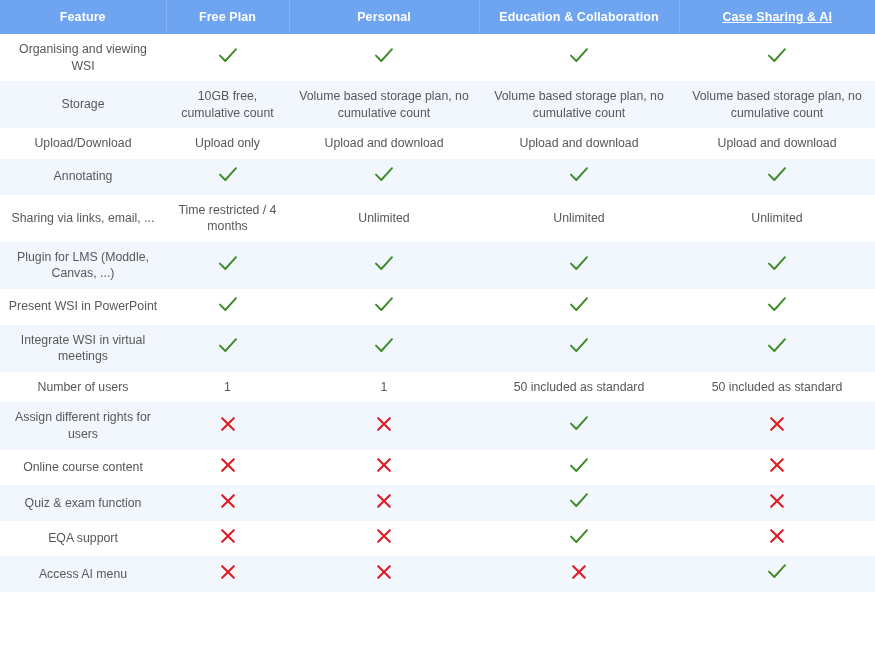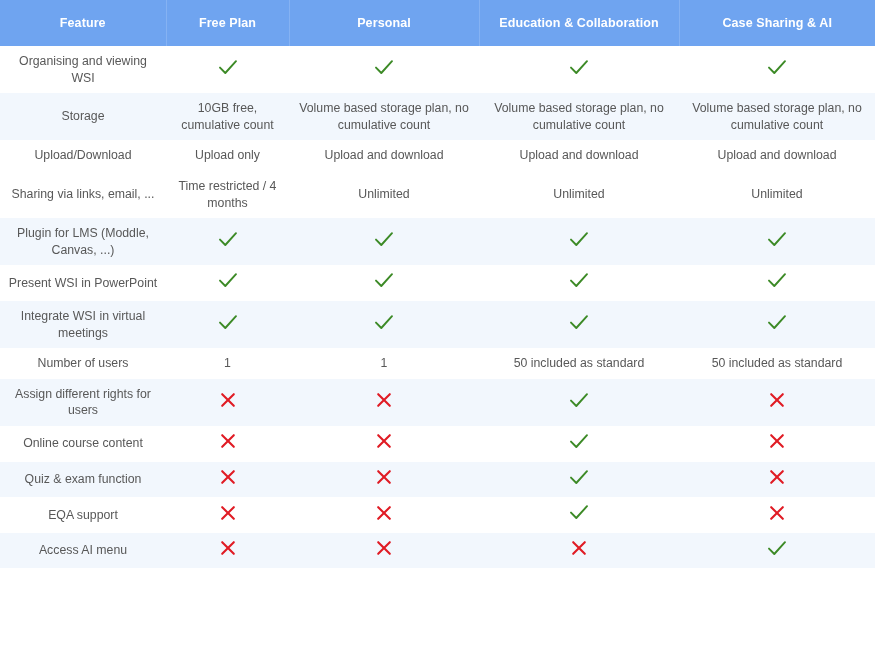--- a/index.html
+++ b/index.html
@@ -27,29 +27,29 @@
   col.c-personal{ width: 190px; }
   col.c-edu     { width: 200px; }
   col.c-case    { width: 196px; }
 
   
   #comparison-table thead th {
     background: #6fa4f0;
     color: #ffffff;
     font-size: 12.5px;
     font-weight: bold;
-    height: 46px;
+    height: 34px;
     padding: 0 4px;
     text-align: center;
     vertical-align: middle;
     letter-spacing: 0.1px;
     box-sizing: border-box;
     border-right: 1px solid #85b2f3;
   }
-  #comparison-table thead th:last-child { border-right: none; }
+  #comparison-table thead th:last-child { border-right: none; text-decoration: underline; }
 
   
   #comparison-table tbody td {
     font-size: 12.3px;
     color: #585858;
     text-align: center;
     vertical-align: middle;
     padding: 7px 8px;
     line-height: 1.35;
     box-sizing: border-box;
@@ -137,20 +137,43 @@
         <td>Volume based storage plan, no cumulative count</td>
         <td>Volume based storage plan, no cumulative count</td>
       </tr>
       <tr class="row-odd">
         <td class="feature-cell">Upload/Download</td>
         <td>Upload only</td>
         <td>Upload and download</td>
         <td>Upload and download</td>
         <td>Upload and download</td>
       </tr>
+      <tr class="row-even">
+        <td class="feature-cell">Annotating</td>
+        <td><span class="mark mark-check mark-wrap">
+            <svg width="20" height="17" viewBox="0 0 20 17" aria-hidden="true">
+              <path d="M2 8.6 L7.3 14 L18 2.2" fill="none" stroke="#3c8a26" stroke-width="1.9" stroke-linecap="round" stroke-linejoin="round"></path>
+            </svg>
+          </span></td>
+        <td><span class="mark mark-check mark-wrap">
+            <svg width="20" height="17" viewBox="0 0 20 17" aria-hidden="true">
+              <path d="M2 8.6 L7.3 14 L18 2.2" fill="none" stroke="#3c8a26" stroke-width="1.9" stroke-linecap="round" stroke-linejoin="round"></path>
+            </svg>
+          </span></td>
+        <td><span class="mark mark-check mark-wrap">
+            <svg width="20" height="17" viewBox="0 0 20 17" aria-hidden="true">
+              <path d="M2 8.6 L7.3 14 L18 2.2" fill="none" stroke="#3c8a26" stroke-width="1.9" stroke-linecap="round" stroke-linejoin="round"></path>
+            </svg>
+          </span></td>
+        <td><span class="mark mark-check mark-wrap">
+            <svg width="20" height="17" viewBox="0 0 20 17" aria-hidden="true">
+              <path d="M2 8.6 L7.3 14 L18 2.2" fill="none" stroke="#3c8a26" stroke-width="1.9" stroke-linecap="round" stroke-linejoin="round"></path>
+            </svg>
+          </span></td>
+      </tr>
       <tr class="row-odd">
         <td class="feature-cell">Sharing via links, email, ...</td>
         <td>Time restricted / 4 months</td>
         <td>Unlimited</td>
         <td>Unlimited</td>
         <td>Unlimited</td>
       </tr>
       <tr class="row-even">
         <td class="feature-cell">Plugin for LMS (Moddle, Canvas, ...)</td>
         <td><span class="mark mark-check mark-wrap">

